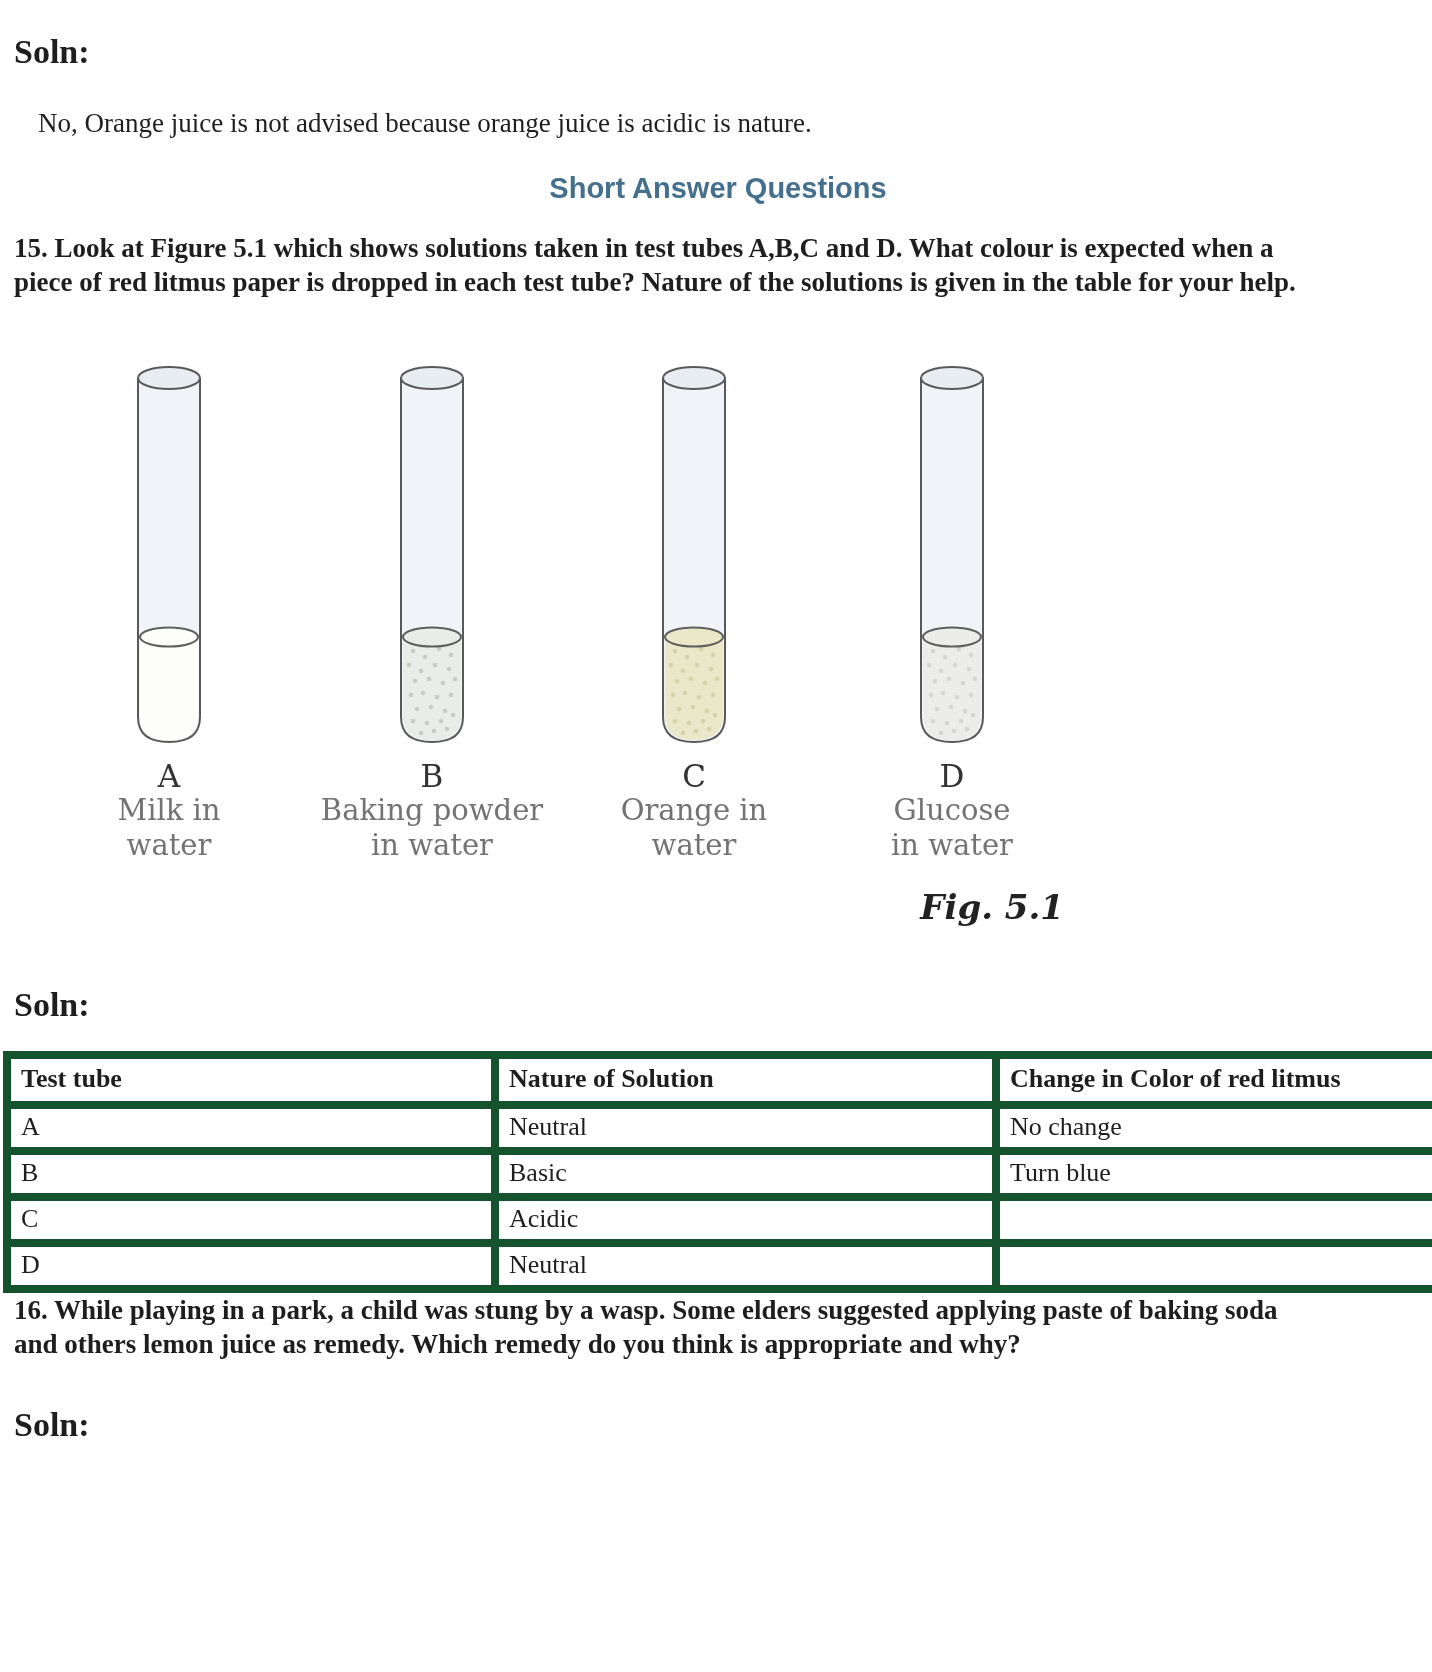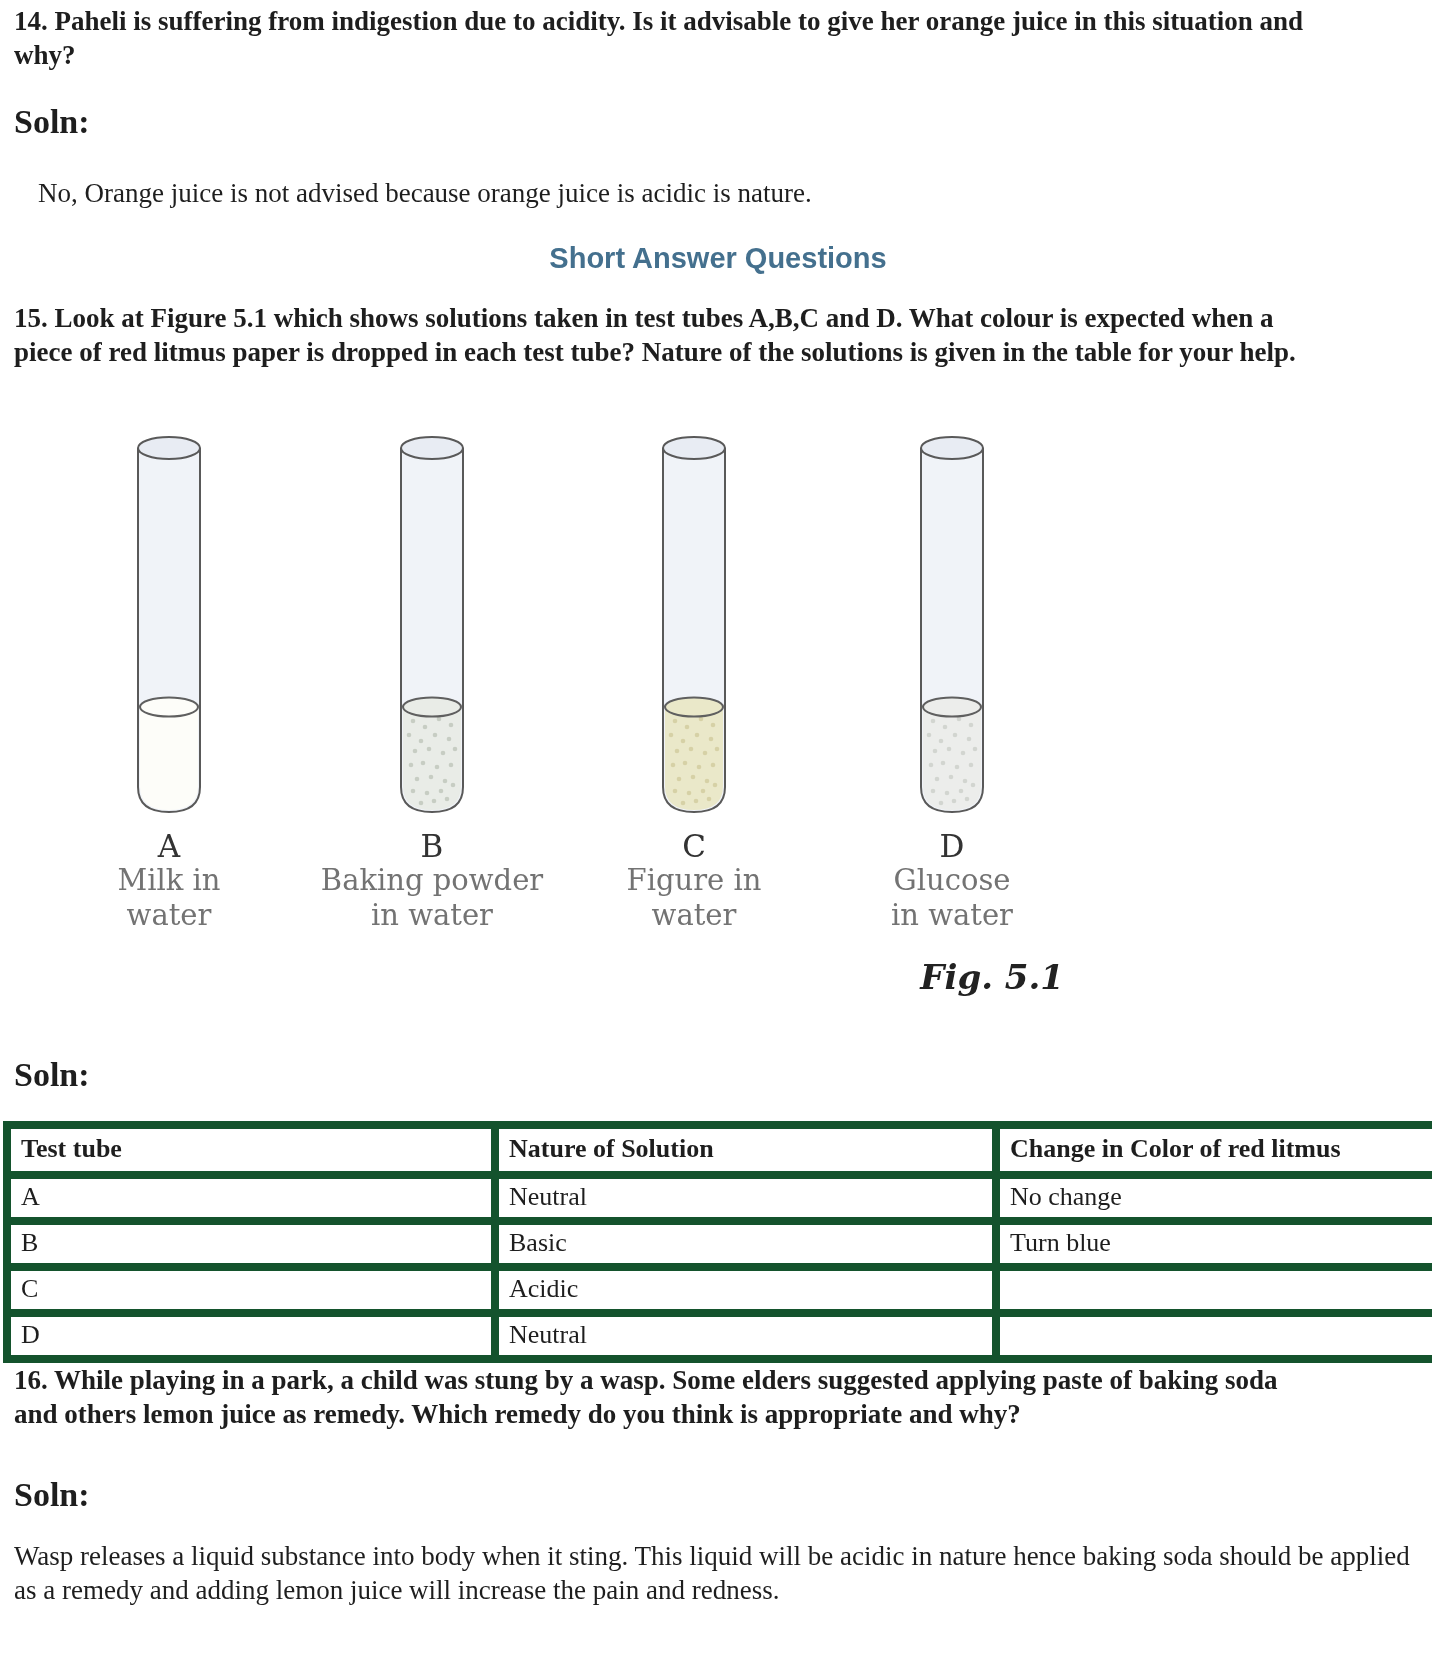--- a/index.html
+++ b/index.html
@@ -46,21 +46,20 @@
   .c1{width:462px;} .c2{width:475px;} .c3{width:443px;}
   #q16{}
   #soln16{margin-top:48px;}
   #ans16{margin-top:28px;}
 </style>
 </head>
 <body>
 
 <div class="content">
 
-  <p id="q14" class="q">14. Paheli is suffering from indigestion due to acidity. Is it advisable to give her orange juice in this situation and why?</p>
   <p id="soln14" class="soln">Soln:</p>
   <p id="ans14" class="ans">No, Orange juice is not advised because orange juice is acidic is nature.</p>
 
   <p id="section-heading" style="color: rgb(68, 112, 142);">Short Answer Questions</p>
 
   <p id="q15" class="q">15. Look at Figure 5.1 which shows solutions taken in test tubes A,B,C and D. What colour is expected when a piece of red litmus paper is dropped in each test tube? Nature of the solutions is given in the table for your help.</p>
 
   <div id="figure-row">
 
     <div class="tube-block" style="left:25px">
@@ -172,21 +171,21 @@
             <circle cx="42" cy="356" r="2.3"></circle>
             <circle cx="54" cy="350" r="2.3"></circle>
             <circle cx="35" cy="366" r="2.3"></circle>
             <circle cx="22" cy="368" r="2.3"></circle>
             <circle cx="48" cy="364" r="2.3"></circle>
           </g>
         <ellipse class="liquid-surface" cx="33" cy="272" rx="29" ry="9.5" stroke="#5f5f5f" stroke-width="2" fill="#eae8c9"></ellipse>
         <ellipse cx="33" cy="13" rx="31" ry="11" fill="#e8ecf3" stroke="#595959" stroke-width="2"></ellipse>
       </svg>
       <div class="tube-letter">C</div>
-      <div class="tube-label">Figure in</div>
+      <div class="tube-label">Orange in</div>
       <div class="tube-label">water</div>
     </div>
 
     <div class="tube-block" style="left:808px">
       <svg width="66" height="390" viewBox="0 0 66 390">
         <path d="M2 13 L2 352 Q2 377 33 377 Q64 377 64 352 L64 13" fill="#f0f3f8" stroke="#595959" stroke-width="2"></path>
         <path class="liquid-body" d="M4 272 L4 351 Q4 375 33 375 Q62 375 62 351 L62 272 Z" stroke="none" fill="#ecedeb"></path>
         <g class="speckles" fill="#d2d5d0">
             <circle cx="14" cy="286" r="2.3"></circle>
             <circle cx="26" cy="292" r="2.3"></circle>
@@ -254,15 +253,14 @@
       <tr class="row">
         <td>D</td>
         <td>Neutral</td>
         <td></td>
       </tr>
     </tbody>
   </table>
 
   <p id="q16" class="q">16. While playing in a park, a child was stung by a wasp. Some elders suggested applying paste of baking soda and others lemon juice as remedy. Which remedy do you think is appropriate and why?</p>
   <p id="soln16" class="soln">Soln:</p>
-  <p id="ans16" class="ans">Wasp releases a liquid substance into body when it sting. This liquid will be acidic in nature hence baking soda should be applied as a remedy and adding lemon juice will increase the pain and redness.</p>
 
 </div>
 
 </body></html>

